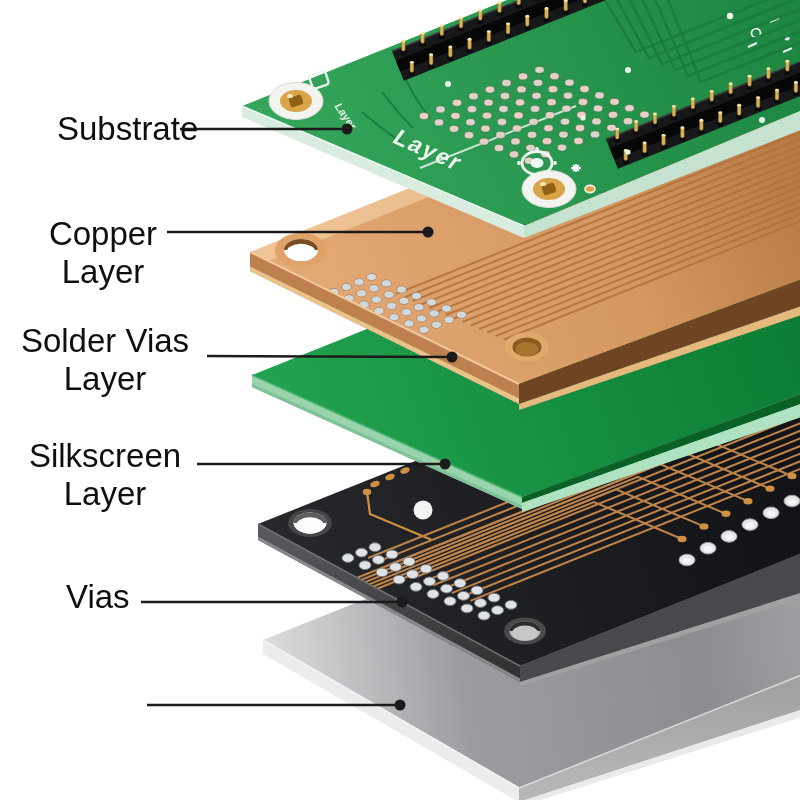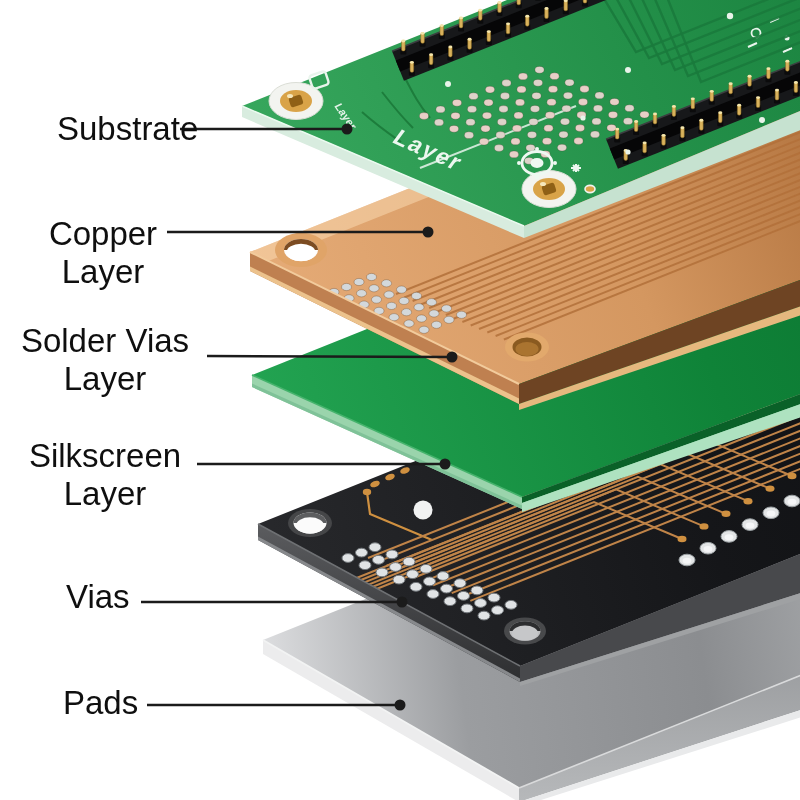--- a/index.html
+++ b/index.html
@@ -561,17 +561,14 @@
   <div>Solder Vias</div>
   <div>Layer</div>
 </div>
 <div class="layer-label lab-silk">
   <div>Silkscreen</div>
   <div>Layer</div>
 </div>
 <div class="layer-label lab-vias">
   <div>Vias</div>
 </div>
-<div class="layer-label lab-pads">
-  <div>Pads</div>
+
 </div>
 
-</div>
-
 </body></html>

